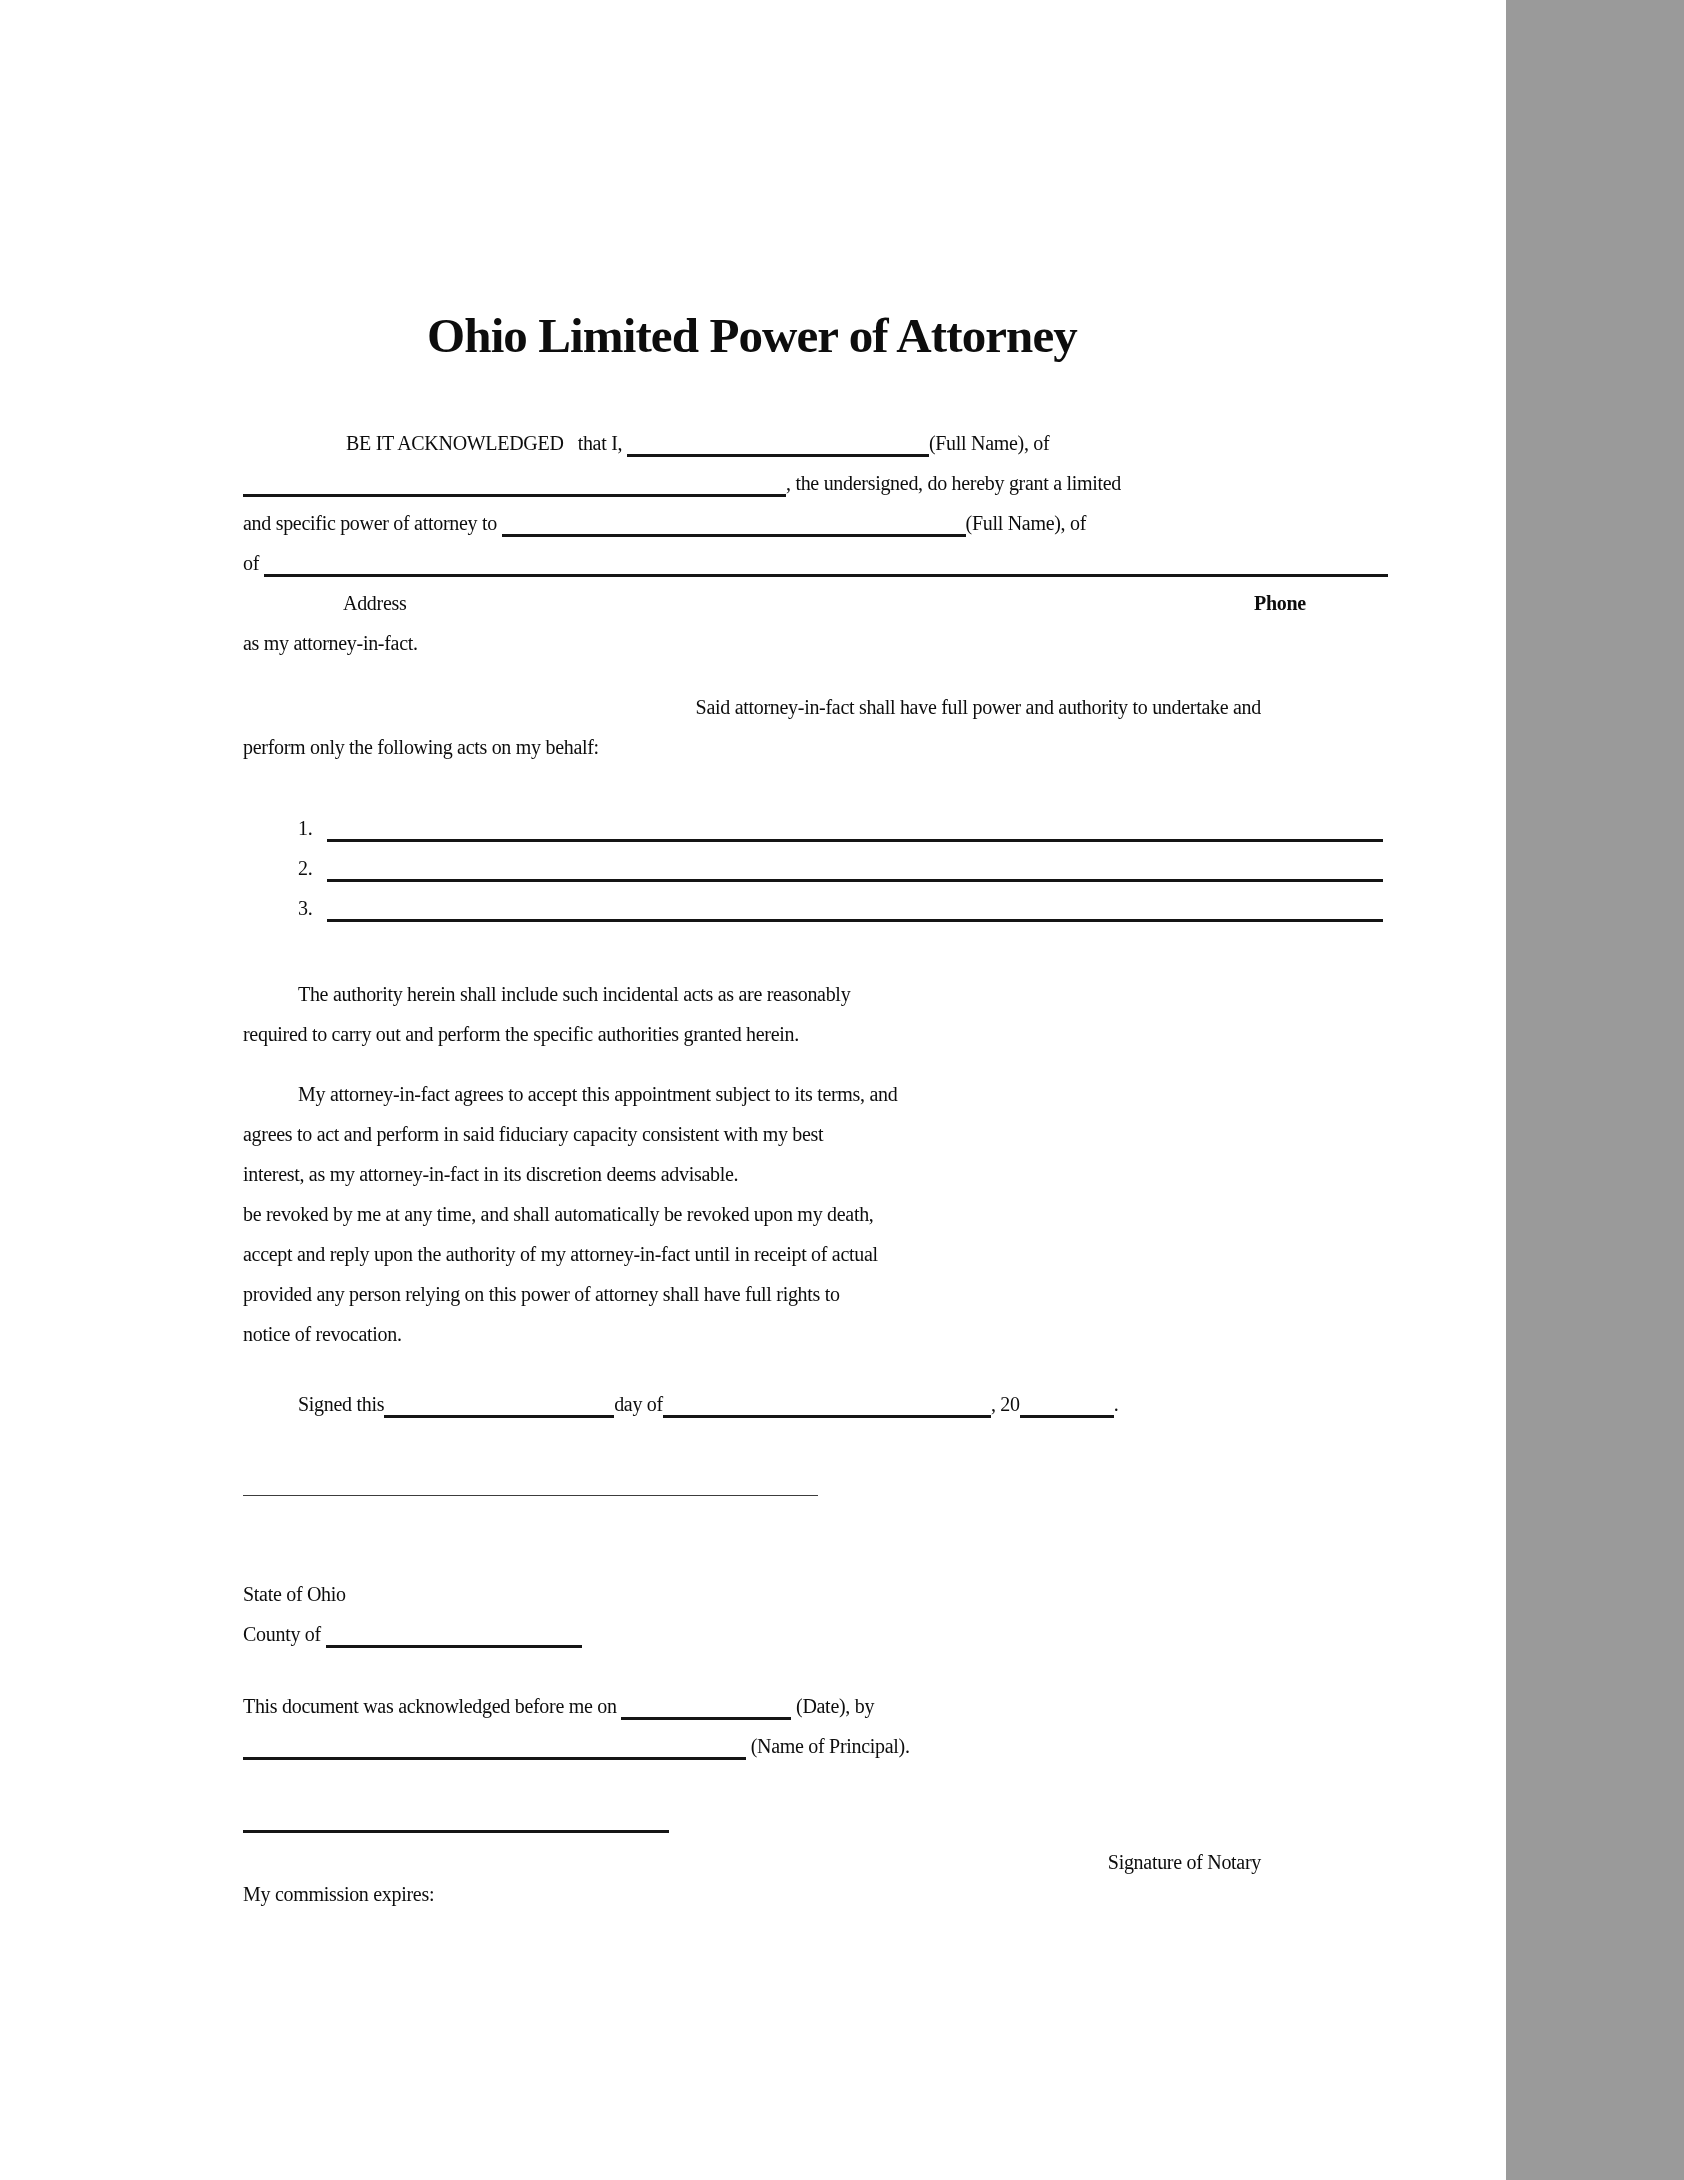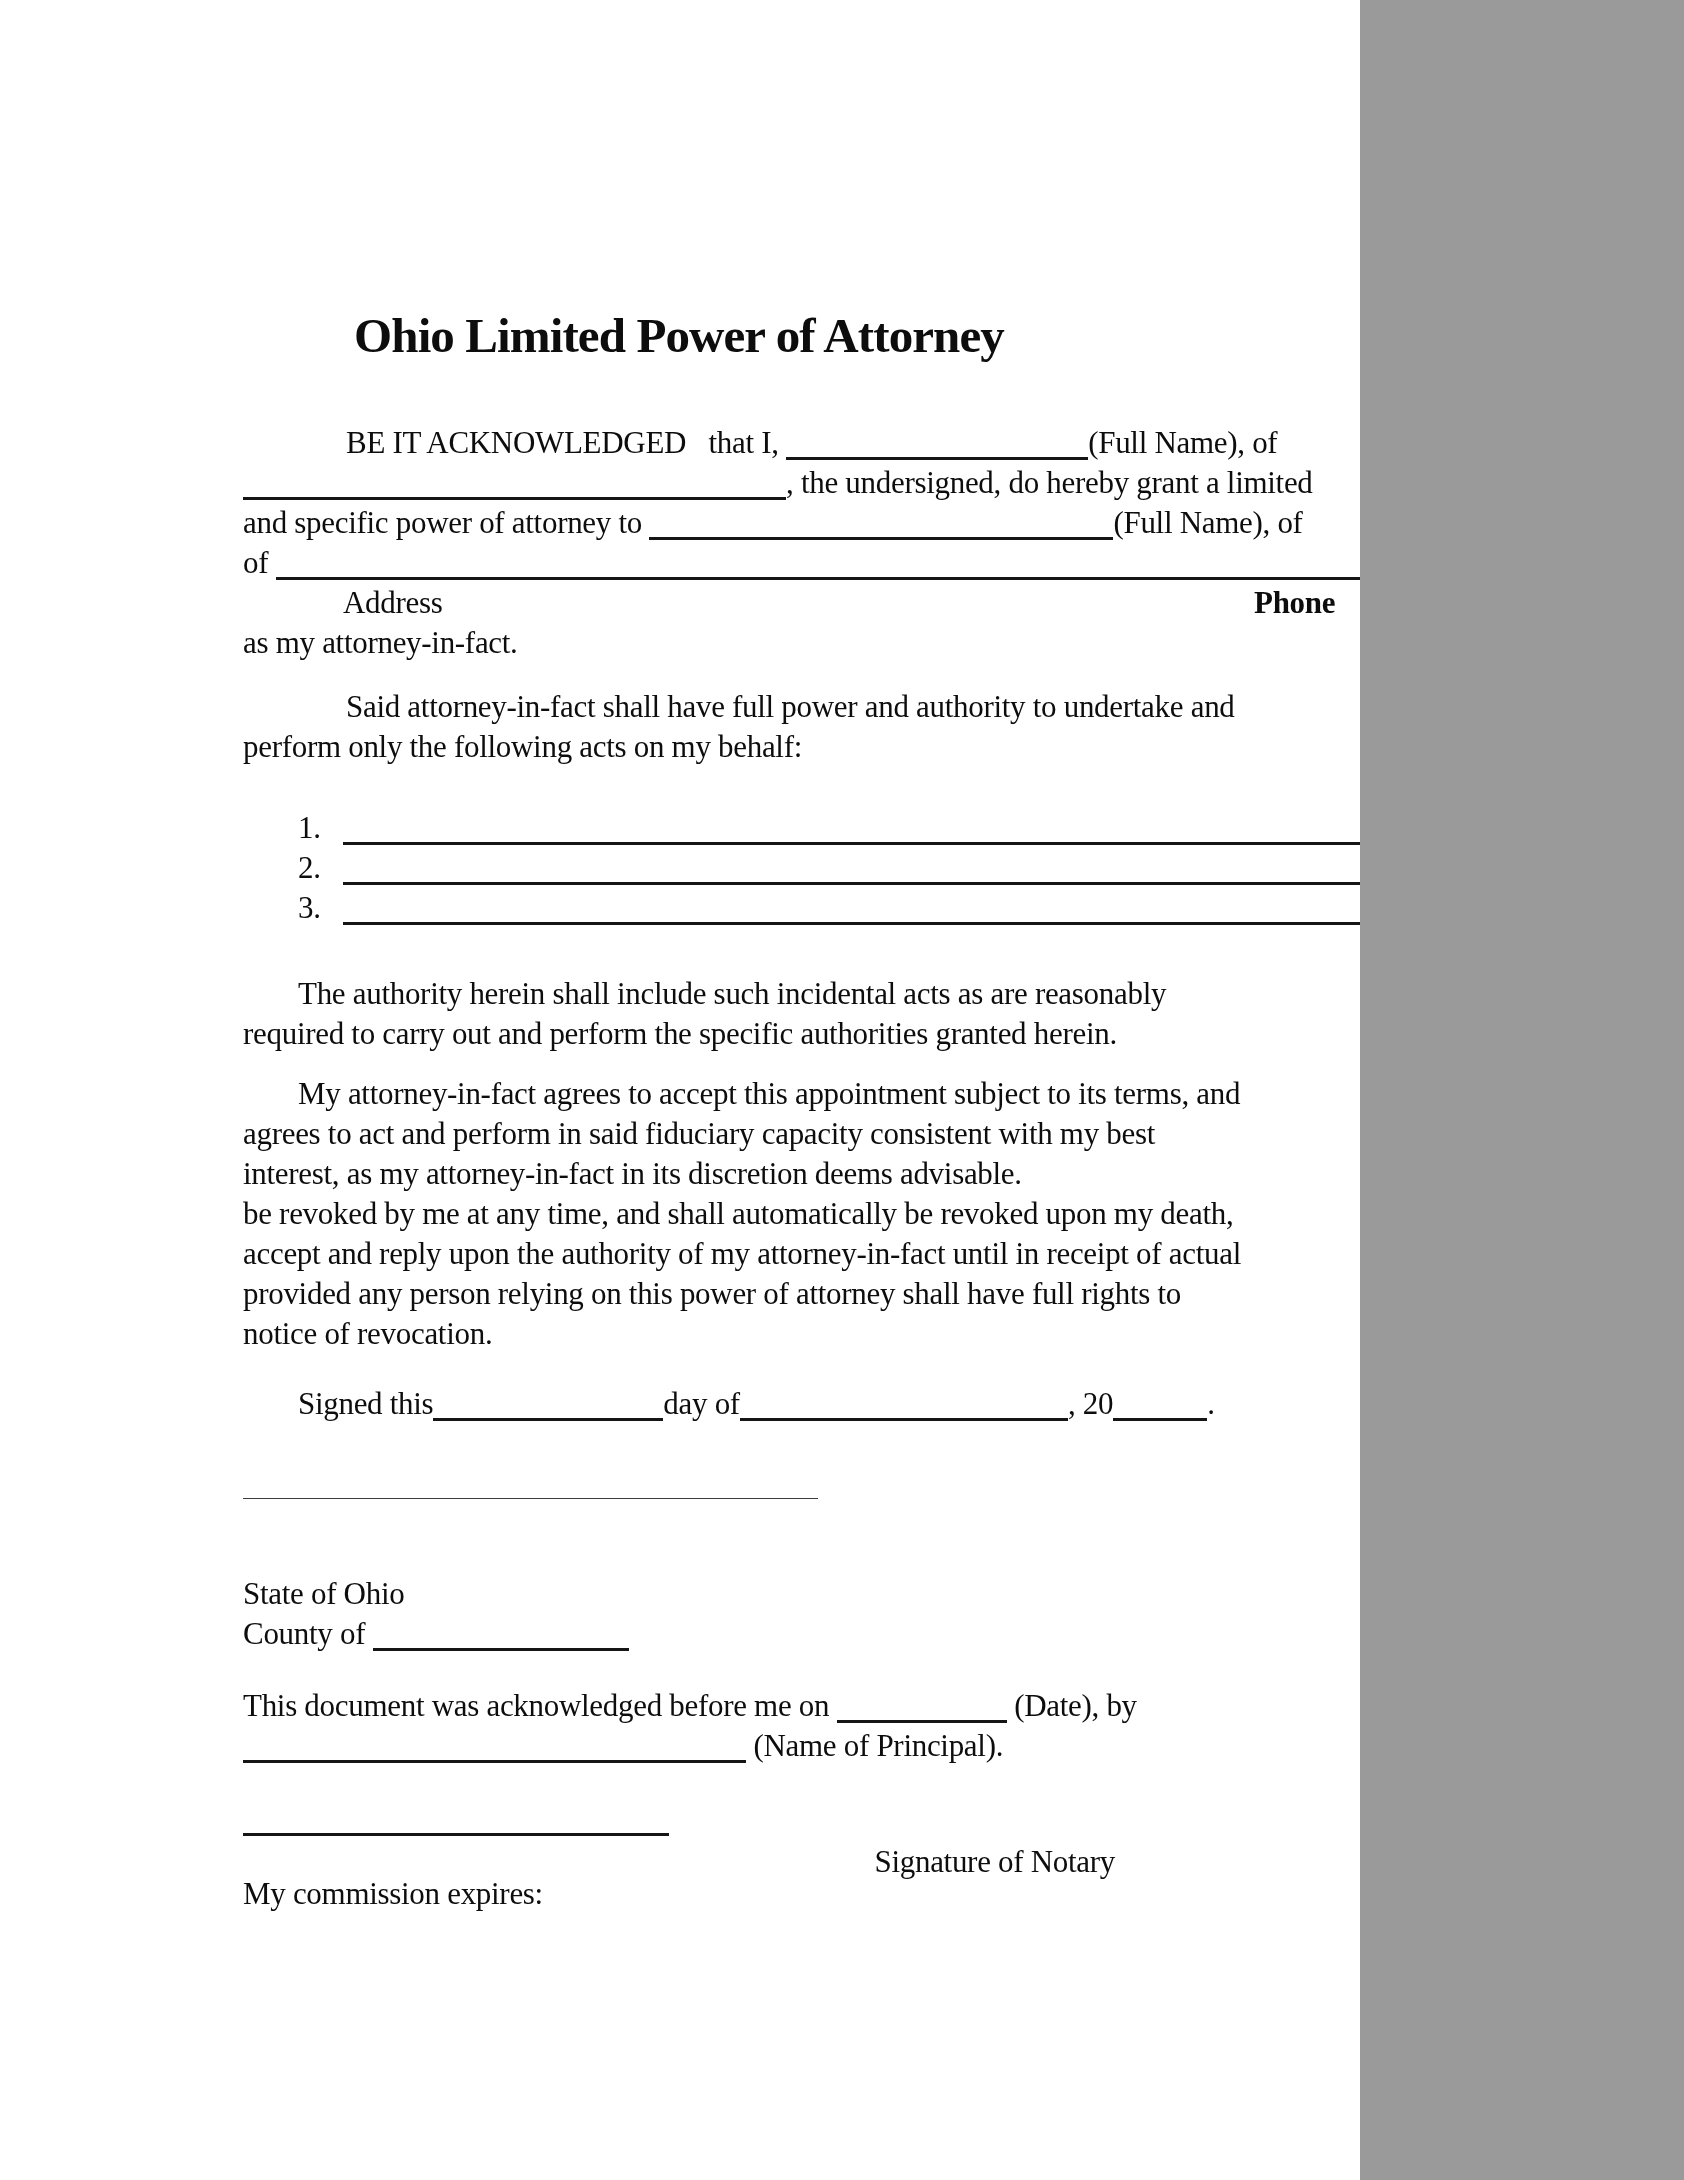--- a/index.html
+++ b/index.html
@@ -1,37 +1,37 @@
 <!DOCTYPE html>
 <html style="font-size:13.6px"><head>
 <meta charset="utf-8">
 <style>
   html,body{margin:0;padding:0;background:#9a9a9a;}
   .page{
     position:relative;
-    width:1360px;
+    width:1506px;
     height:2181px;
     background:#ffffff;
     box-sizing:border-box;
     padding:305px 245px 0 243px;
     font-family:"Liberation Serif","DejaVu Serif",serif;
     color:#0d0d0d;
     overflow:hidden;
   }
   .doc-title{
     font-size:49px;
     font-weight:700;
     line-height:61px;
     text-align:center;
     letter-spacing:-0.9px;
     white-space:nowrap;
   }
   .line{
     position:relative;
-    font-size:31px;
+    font-size:20px;
     line-height:40px;
     height:40px;
     white-space:nowrap;
     letter-spacing:-0.3px;
   }
   .line.rule-line{line-height:0;}
   .blank{
     display:inline-block;
     height:8.5px;
     border-bottom:3.4px solid #151515;

